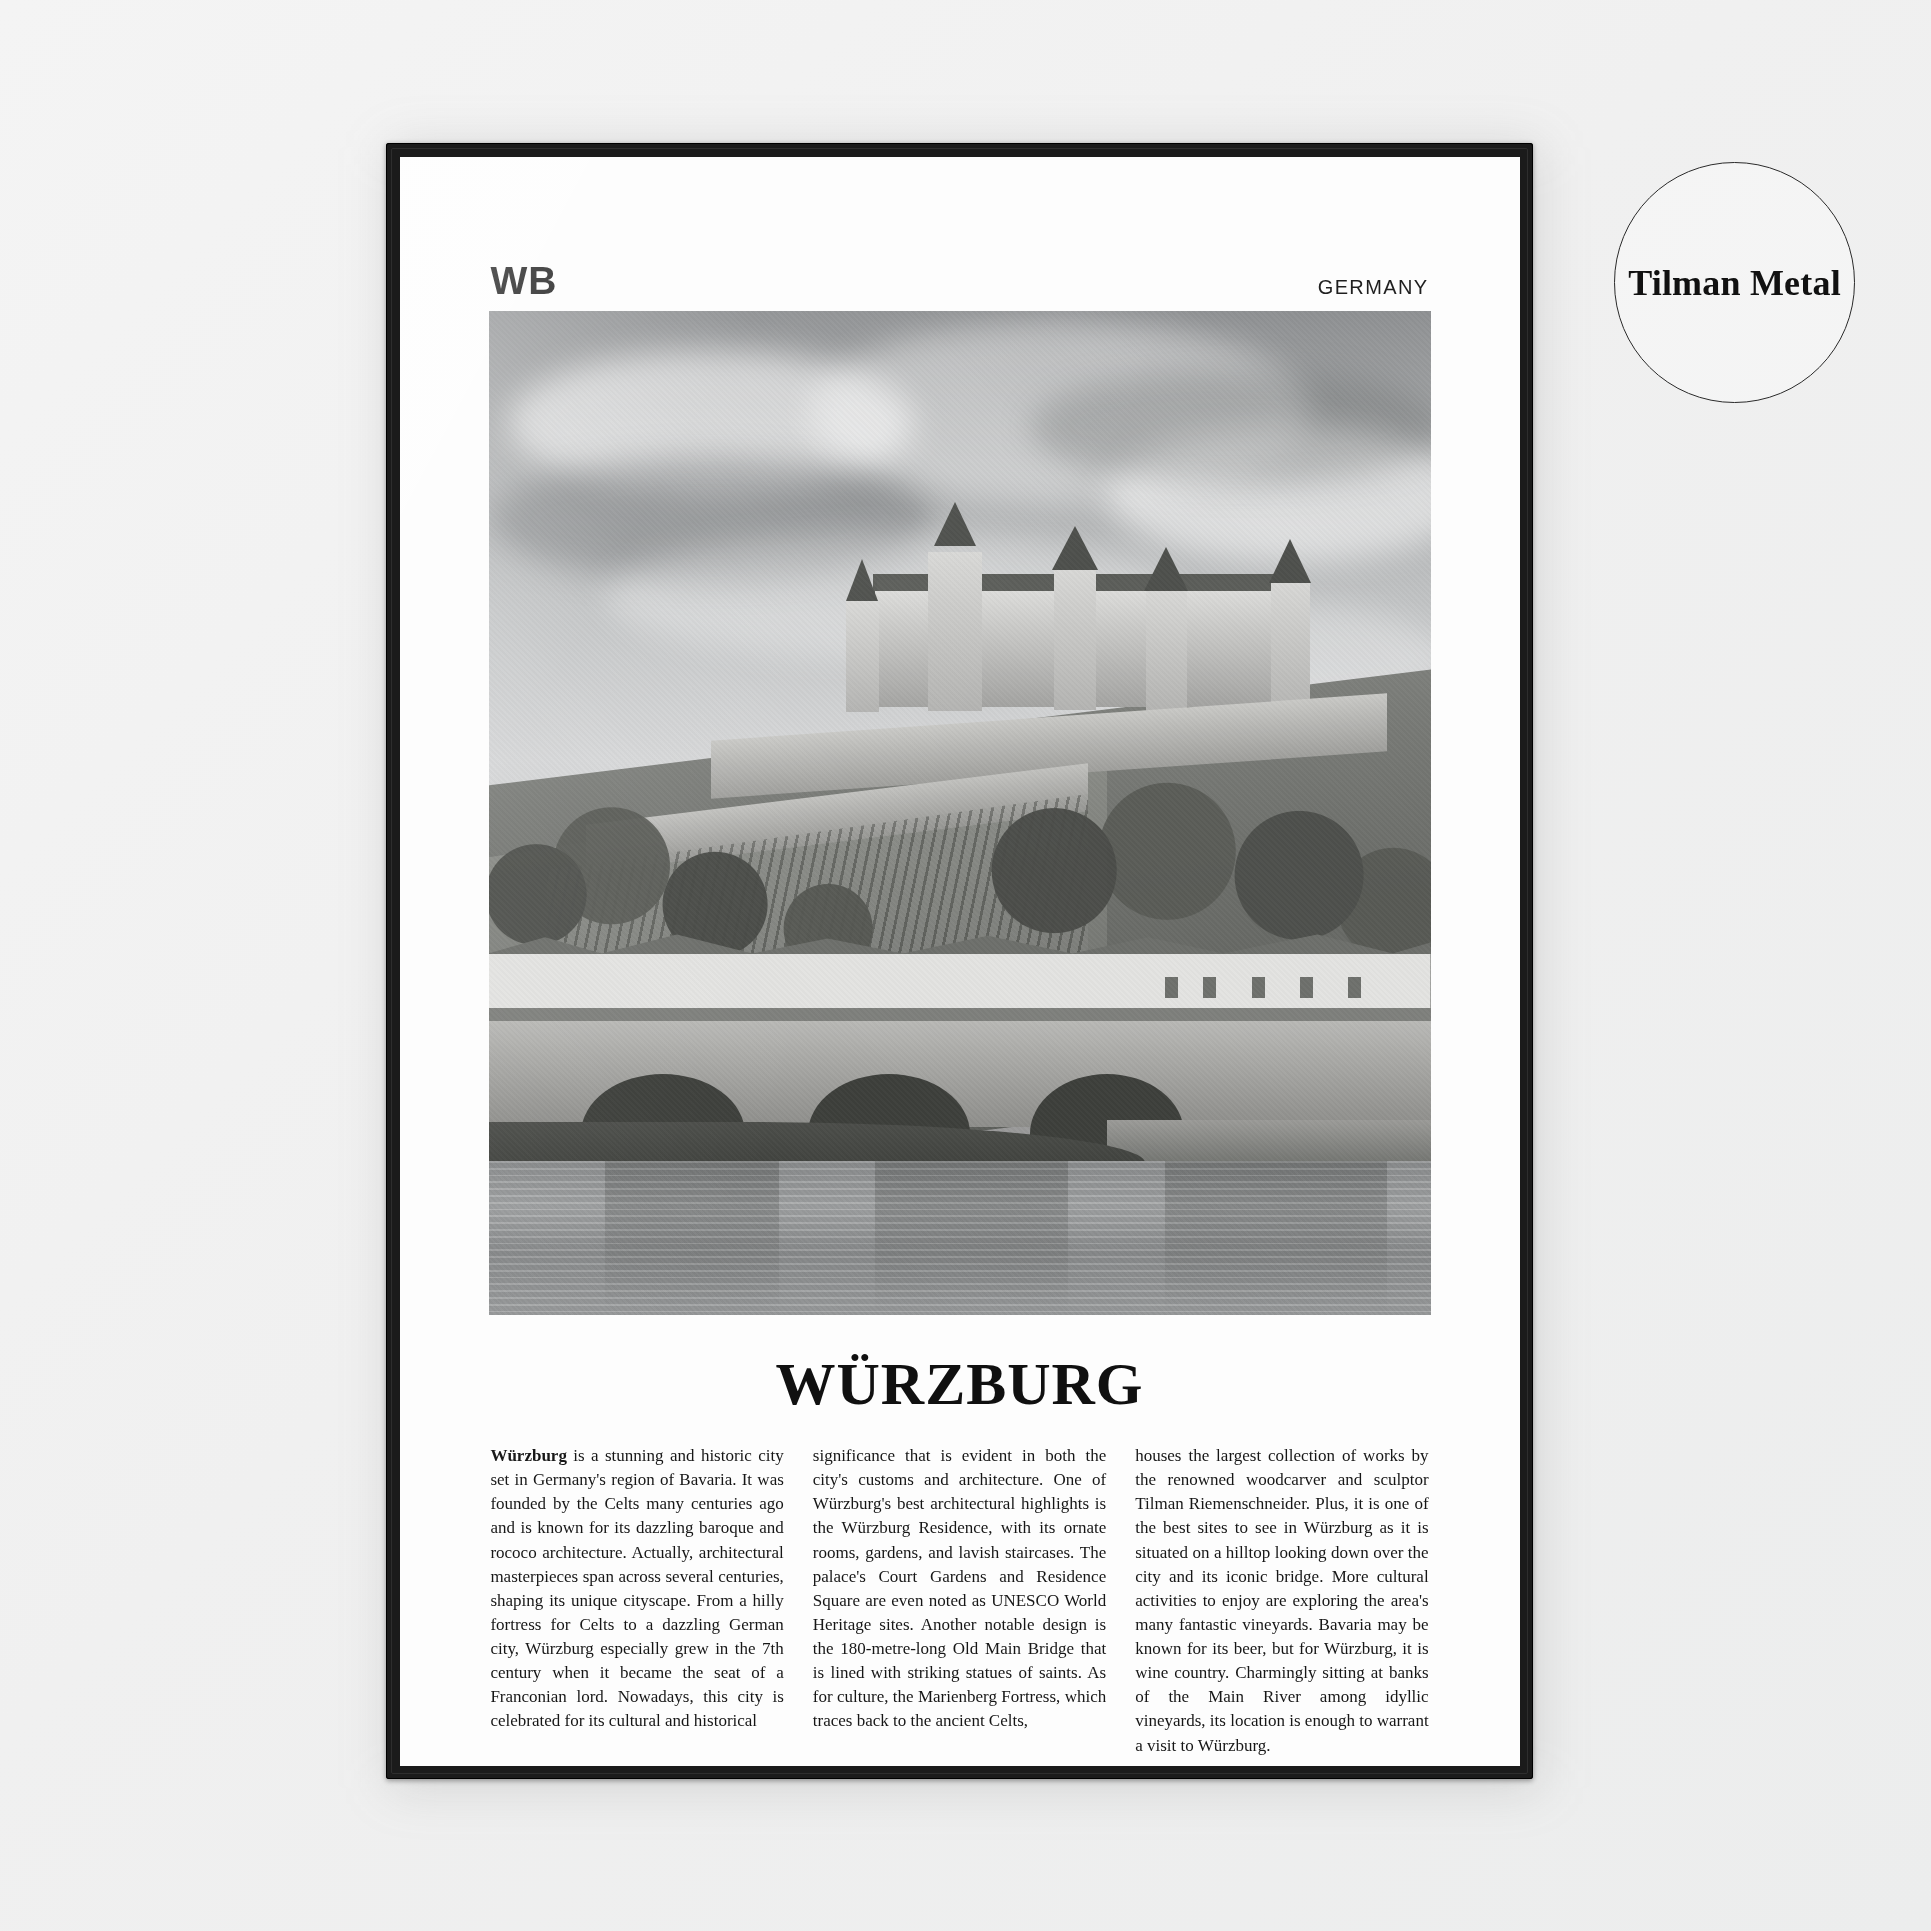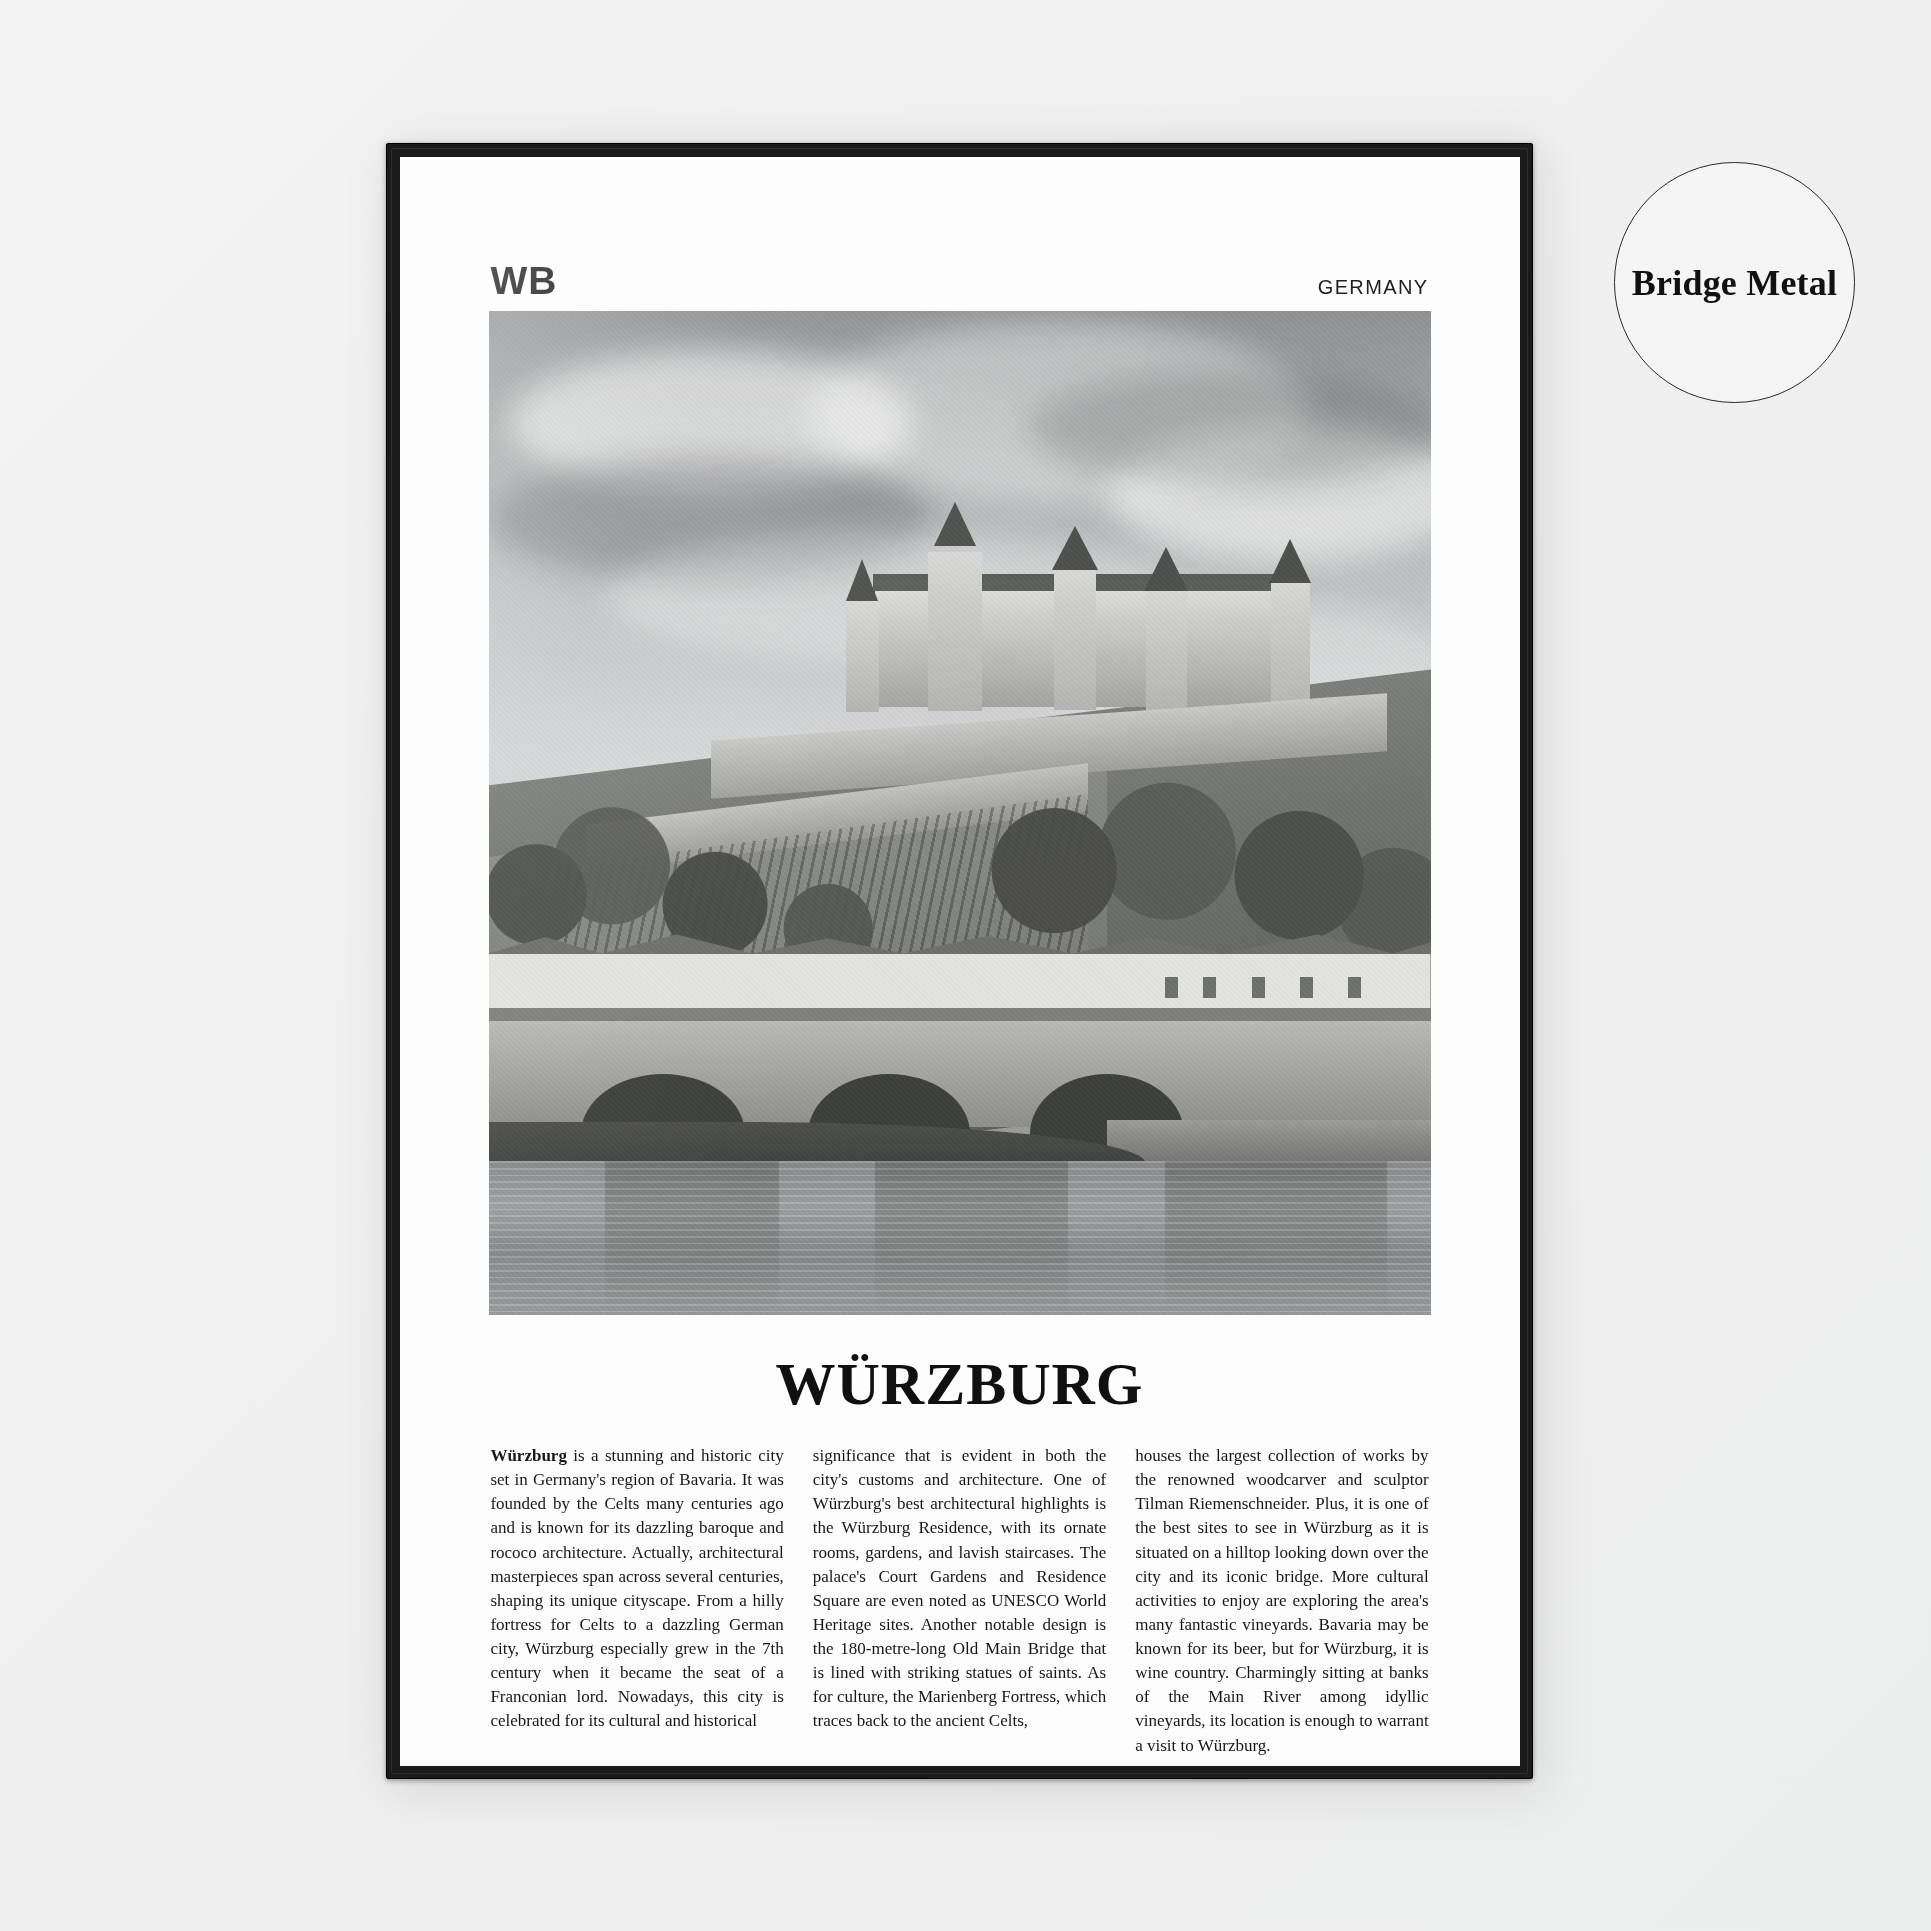--- a/index.html
+++ b/index.html
@@ -383,21 +383,21 @@
     background: linear-gradient(118deg, rgba(255,255,255,0.40) 0%, rgba(255,255,255,0.06) 22%, rgba(255,255,255,0) 46%);
     pointer-events: none;
   }
 </style>
 </head>
 <body>
 
 <div id="scene">
 
   <div class="badge">
-    <span class="badge-label">Bridge Metal</span>
+    <span class="badge-label">Tilman Metal</span>
   </div>
 
   <div class="frame-shadow"></div>
 
   <div class="frame">
     <div class="frame-inner-bevel"></div>
 
     <div class="mat">
 
       <div class="poster">

